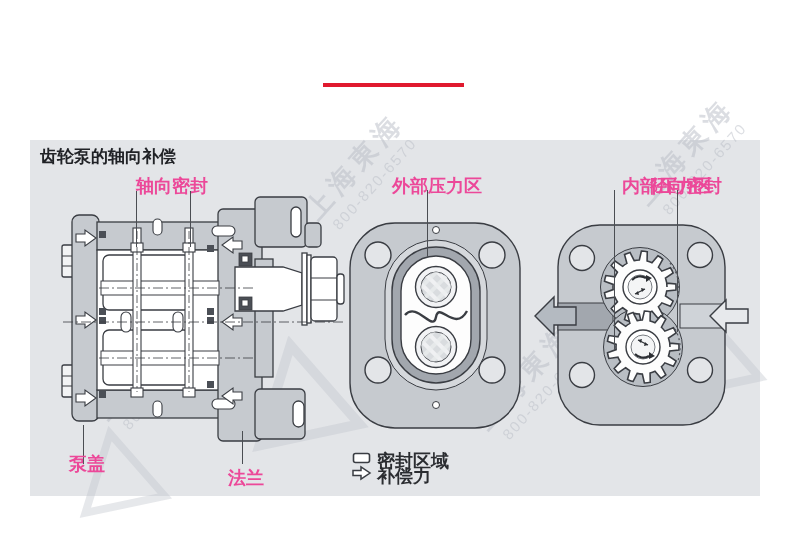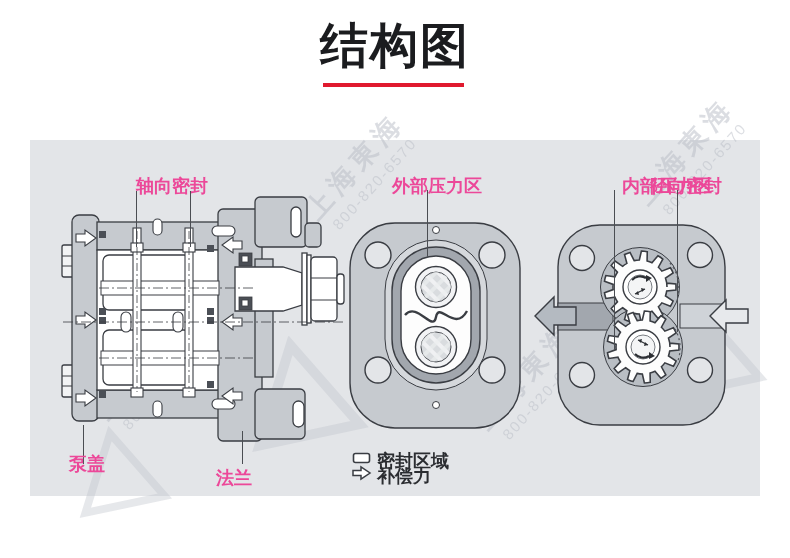--- a/index.html
+++ b/index.html
@@ -22,21 +22,20 @@
       text-align:center;pointer-events:none;}
   .wm .wm-name{font-size:27px;letter-spacing:6px;font-weight:700;}
   .wm .wm-phone{font-size:15px;letter-spacing:2px;}
   .wm-tri{position:absolute;opacity:.38;pointer-events:none;}
 </style>
 </head>
 <body>
 
 <div class="stage">
 
-  <div class="page-title">结构图</div>
   <div class="red-rule"></div>
 
   <div class="panel"></div>
 
   <div class="wm" style="left:295px;top:145px;">
     <div class="wm-name">上海東海</div>
     <div class="wm-phone">800-820-6570</div>
   </div>
   <div class="wm" style="left:625px;top:130px;">
     <div class="wm-name">上海東海</div>
@@ -53,20 +52,21 @@
   <svg class="wm-tri" style="left:240px;top:335px;transform:rotate(-12deg);" width="120" height="110" viewBox="0 0 110 100">
     <path d="M55,8 L102,92 H8 Z" fill="none" stroke="#c0c4cc" stroke-width="9"></path>
   </svg>
   <svg class="wm-tri" style="left:70px;top:425px;transform:rotate(-12deg);" width="95" height="88" viewBox="0 0 110 100">
     <path d="M55,8 L102,92 H8 Z" fill="none" stroke="#c0c4cc" stroke-width="9"></path>
   </svg>
   <svg class="wm-tri" style="left:655px;top:300px;transform:rotate(-12deg);" width="105" height="95" viewBox="0 0 110 100">
     <path d="M55,8 L102,92 H8 Z" fill="none" stroke="#c0c4cc" stroke-width="9"></path>
   </svg>
 
+  <div class="panel-heading">齿轮泵的轴向补偿</div>
 
   <svg class="diagram" style="left:55px;top:195px;" width="290" height="250" viewBox="0 0 290 250">
     <g stroke="var(--line,#3a3d43)" stroke-width="1.3" fill="none">
 
       <g fill="#f2f3f4">
         <rect x="7" y="50" width="18" height="32" rx="2"></rect>
         <path d="M7,61 H25 M7,71 H25" stroke-width="1"></path>
         <rect x="7" y="170" width="18" height="32" rx="2"></rect>
         <path d="M7,181 H25 M7,191 H25" stroke-width="1"></path>
       </g>
@@ -266,21 +266,21 @@
   <div class="lbl" style="left:578px;top:174px;margin-left:44px;">内部压力区</div>
   <div class="leader" style="left:614px;top:190px;height:160px;"></div>
 
   <div class="lbl" style="left:650px;top:174px;">径向密封</div>
   <div class="leader" style="left:677px;top:190px;height:142px;"></div>
 
   <div class="leader" style="left:83px;top:425px;height:39px;"></div>
   <div class="lbl" style="left:69px;top:452px;">泵盖</div>
 
   <div class="leader" style="left:242px;top:431px;height:33px;"></div>
-  <div class="lbl" style="left:216px;top:466px;">法兰</div>
+  <div class="lbl" style="left:228px;top:466px;">法兰</div>
 
   <svg class="diagram" style="left:352px;top:452px;" width="19" height="12" viewBox="0 0 19 12">
     <rect x="1.5" y="1.5" width="16" height="9" rx="2" fill="#ffffff" stroke="var(--line,#3a3d43)" stroke-width="1.6"></rect>
   </svg>
   <div class="legend-label" style="left:377px;top:449px;">密封区域</div>
 
   <svg class="diagram" style="left:351px;top:465px;" width="21" height="16" viewBox="0 0 21 16">
     <path d="M2,5.5 h8 V2 l9,6 -9,6 V10.5 h-8 z" fill="#ffffff" stroke="var(--line,#3a3d43)" stroke-width="1.5"></path>
   </svg>
   <div class="legend-label" style="left:377px;top:464px;">补偿力</div>

